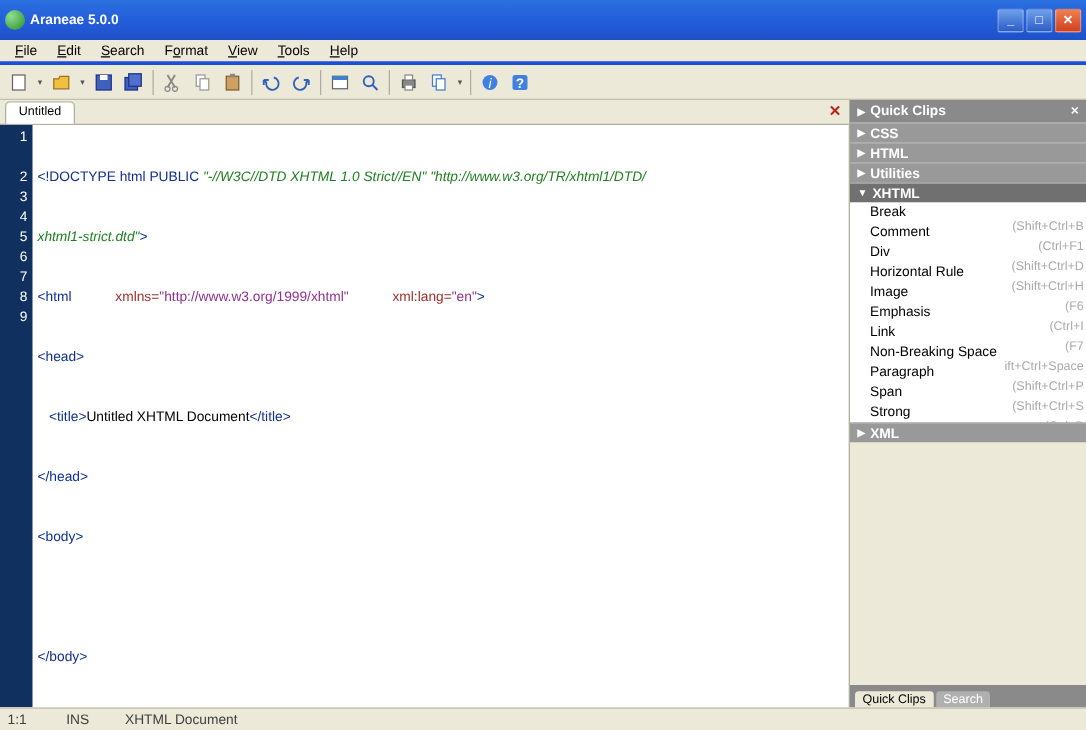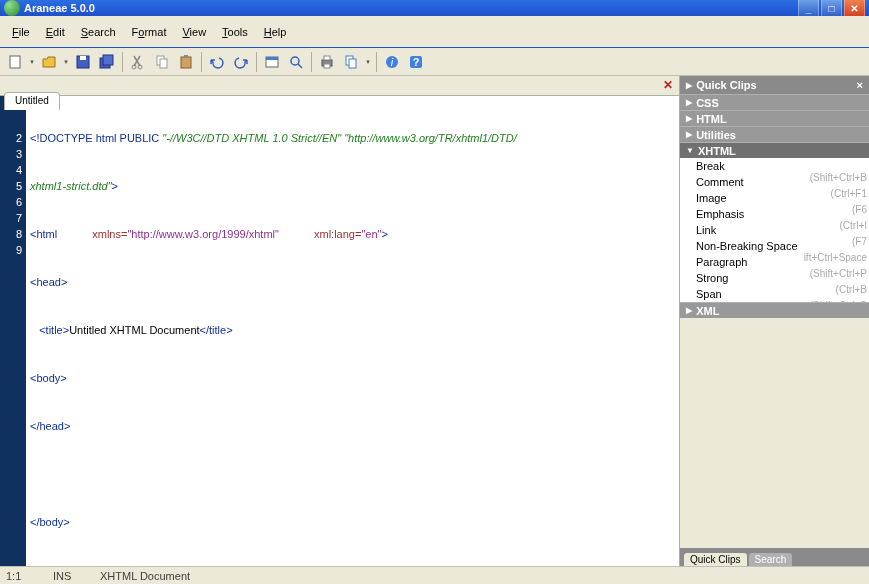--- a/index.html
+++ b/index.html
@@ -1,39 +1,39 @@
 <!DOCTYPE html>
 <html><head>
 <meta charset="utf-8">
 <style>
 * { margin: 0; padding: 0; box-sizing: border-box; font-family: Tahoma, sans-serif; font-size: 11px; }
 body { width: 869px; height: 584px; overflow: hidden; background: #ece9d8; display: flex; flex-direction: column; }
 
-.titlebar { height: 16px; background: linear-gradient(to bottom, #2b70e0 0%, #245edb 50%, #1e50c8 100%); display: flex; align-items: center; padding: 0 4px; color: white; font-weight: bold; }
+.titlebar { height: 32px; background: linear-gradient(to bottom, #2b70e0 0%, #245edb 50%, #1e50c8 100%); display: flex; align-items: center; padding: 0 4px; color: white; font-weight: bold; }
 .titlebar .app-icon { width: 16px; height: 16px; background: radial-gradient(circle at 30% 30%, #8fe08f, #2a8a2a); border-radius: 50%; margin-right: 4px; }
 .titlebar .title { flex: 1; }
 .titlebar .win-btns { display: flex; gap: 2px; }
 .titlebar .win-btn { width: 21px; height: 19px; display: flex; align-items: center; justify-content: center; border-radius: 2px; color: white; font-weight: bold; font-size: 10px; border: 1px solid rgba(255,255,255,0.3); }
 .win-btn.min, .win-btn.max { background: linear-gradient(to bottom, #6fa0e8, #2b5dc8); }
 .win-btn.close { background: linear-gradient(to bottom, #f08050, #d04020); }
 
-.menubar { height: 32px; background: #ece9d8; display: flex; align-items: center; padding: 0 4px; border-bottom: 1px solid #1d4ed8; }
+.menubar { height: 20px; background: #ece9d8; display: flex; align-items: center; padding: 0 4px; border-bottom: 3px solid #1d4ed8; }
 .menubar .menu-item { padding: 2px 8px; cursor: default; }
 .menubar .menu-item u { text-decoration: underline; }
 
 .toolbar { height: 28px; background: #ece9d8; display: flex; align-items: center; padding: 2px 4px; gap: 2px; border-bottom: 1px solid #c0c0b0; }
 .toolbar .sep { width: 1px; height: 20px; background: #b0ada0; margin: 0 2px; }
 .toolbar .tbtn { width: 22px; height: 22px; display: flex; align-items: center; justify-content: center; border: 1px solid transparent; border-radius: 2px; }
 .toolbar .dd { width: 8px; display:flex; align-items:center; justify-content:center; color:#555; font-size:7px; }
 
 .workarea { flex: 1; display: flex; min-height: 0; }
 
 .editor-pane { flex: 1; display: flex; flex-direction: column; background: white; min-width: 0; }
 .doc-tabs { height: 20px; background: #ece9d8; display: flex; align-items: flex-end; padding: 0 4px; position:relative; border-bottom: 1px solid #b0b0a0; }
-.doc-tab { background: white; border: 1px solid #b0b0a0; border-bottom: none; border-radius: 4px 4px 0 0; padding: 2px 10px; height: 18px; font-size: 10px; position:relative; top:15px;}
+.doc-tab { background: white; border: 1px solid #b0b0a0; border-bottom: none; border-radius: 4px 4px 0 0; padding: 2px 10px; height: 18px; font-size: 10px; position:relative; top:0;}
 .doc-tabs .close-x { position:absolute; right: 6px; top: 2px; color: #c02020; font-weight: bold; font-size: 12px; }
 
 .code-area { flex: 1; display: flex; background: white; font-family: 'Courier New', monospace; font-size: 12px; overflow: hidden; }
 .gutter { width: 26px; background: #103060; color: white; text-align: right; padding: 2px 4px 0 0; line-height: 16px; }
 .code-lines { flex: 1; padding: 2px 0 0 4px; line-height: 16px; white-space: pre; color: #103090; position:relative; }
 .code-lines .line { height: 16px; }
 .c-kw { color: #103090; }
 .c-attr { color: #a03030; margin-left: 32px; }
 .c-str { color: #903090; }
 .c-txt { color: #000; text-align: right; }
@@ -198,22 +198,22 @@
         <div>7</div>
         <div>8</div>
         <div>9</div>
       </div>
       <div class="code-lines">
         <div class="line"><span class="c-kw">&lt;!DOCTYPE html PUBLIC </span><i style="color:#208020">"-//W3C//DTD XHTML 1.0 Strict//EN" "http://www.w3.org/TR/xhtml1/DTD/</i></div>
         <div class="line"><i style="color:#208020">xhtml1-strict.dtd"</i><span class="c-kw">&gt;</span></div>
         <div class="line"><span class="c-kw">&lt;html </span><span class="c-attr">xmlns=</span><span class="c-str">"http://www.w3.org/1999/xhtml"</span><span class="c-attr"> xml:lang=</span><span class="c-str">"en"</span><span class="c-kw">&gt;</span></div>
         <div class="line"><span class="c-kw">&lt;head&gt;</span></div>
         <div class="line"><span class="c-kw">   &lt;title&gt;</span><span class="c-txt">Untitled XHTML Document</span><span class="c-kw">&lt;/title&gt;</span></div>
+        <div class="line"><span class="c-kw">&lt;/head&gt;</span></div>
         <div class="line"><span class="c-kw">&lt;body&gt;</span></div>
-        <div class="line"><span class="c-kw">&lt;/head&gt;</span></div>
         <div class="line"></div>
         <div class="line"><span class="c-kw">&lt;/body&gt;</span></div>
         <div class="line"><span class="c-kw">&lt;/html&gt;</span></div>
         
       </div>
     </div>
   </div>
 
   <div class="side-panel">
     <div class="panel-hdr">
@@ -240,46 +240,54 @@
     <div class="clip-list">
       <div class="clip-item">
           <span>Break</span>
           <span class="sc">(Shift+Ctrl+B</span>
         </div>
       <div class="clip-item">
           <span>Comment</span>
           <span class="sc">(Ctrl+F1</span>
         </div>
       <div class="clip-item">
+          <span>Div</span>
+          <span class="sc">(Shift+Ctrl+D</span>
+        </div>
+      <div class="clip-item">
+          <span>Horizontal Rule</span>
+          <span class="sc">(Shift+Ctrl+H</span>
+        </div>
+      <div class="clip-item">
           <span>Image</span>
           <span class="sc">(F6</span>
         </div>
       <div class="clip-item">
           <span>Emphasis</span>
           <span class="sc">(Ctrl+I</span>
         </div>
       <div class="clip-item">
           <span>Link</span>
           <span class="sc">(F7</span>
         </div>
       <div class="clip-item">
           <span>Non-Breaking Space</span>
           <span class="sc">ift+Ctrl+Space</span>
         </div>
       <div class="clip-item">
           <span>Paragraph</span>
           <span class="sc">(Shift+Ctrl+P</span>
         </div>
       <div class="clip-item">
+          <span>Span</span>
+          <span class="sc">(Shift+Ctrl+S</span>
+        </div>
+      <div class="clip-item">
           <span>Strong</span>
           <span class="sc">(Ctrl+B</span>
-        </div>
-      <div class="clip-item">
-          <span>Span</span>
-          <span class="sc">(Shift+Ctrl+S</span>
         </div>
     </div>
     <div class="cat">
         <span class="arrow">▶</span>
         <span>XML</span>
       </div>
     <div class="panel-fill"></div>
     <div class="panel-tabs">
       <div class="panel-tab active">Quick Clips</div>
       <div class="panel-tab">Search</div>

